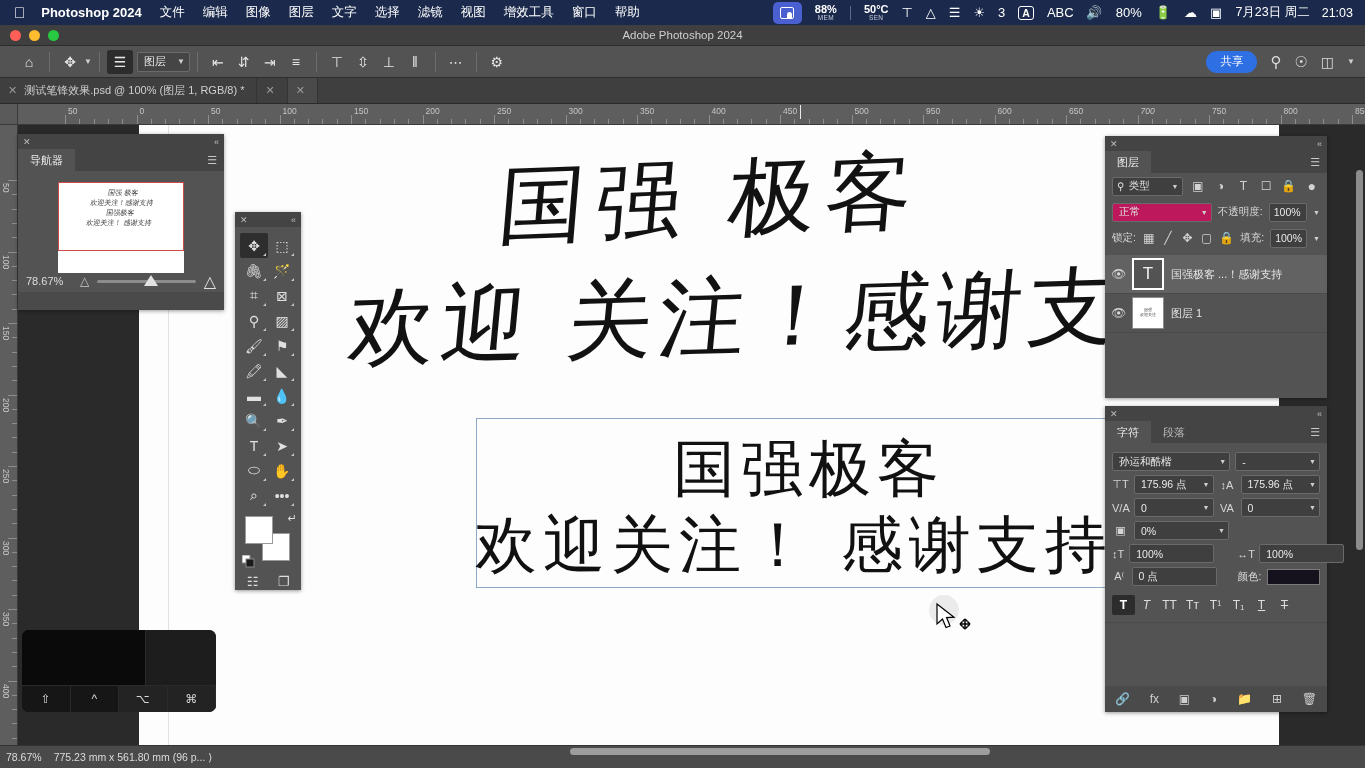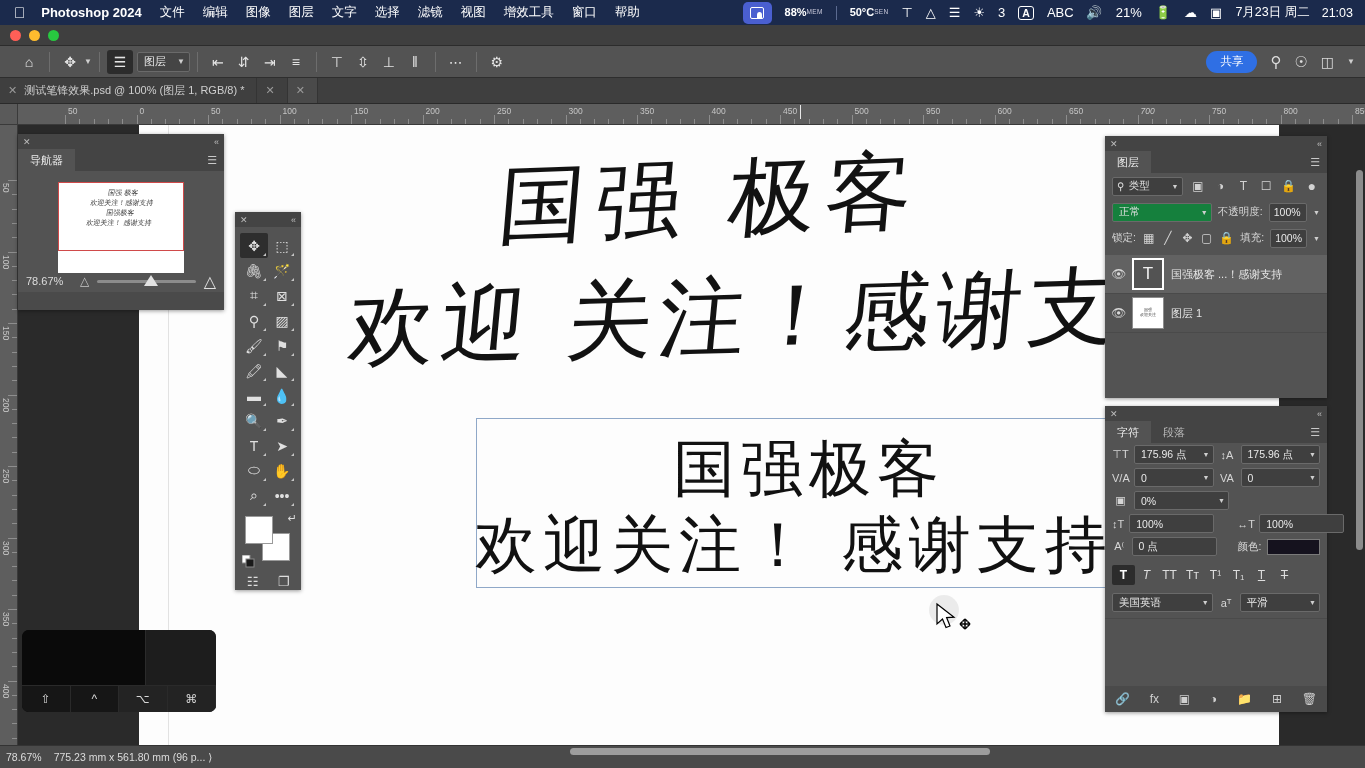--- a/index.html
+++ b/index.html
@@ -28,21 +28,21 @@
     display: flex; align-items: center; justify-content: center;
   }
   .statbox .sq {
     width: 14px; height: 12px; border: 1.4px solid #fff; border-radius: 2px;
     position: relative;
   }
   .statbox .sq:after {
     content:""; position:absolute; right:1px; bottom:0px; width:5px;height:6px;
     background:#fff; border-radius:50% 50% 0 0;
   }
-  .dualstat { display: flex; flex-direction: row; align-items: center; line-height: 1; }
+  .dualstat { display: flex; flex-direction: column; align-items: center; line-height: 1; }
   .dualstat .big { font-size: 11px; font-weight: bold; }
   .dualstat .sml { font-size: 6.5px; letter-spacing: .3px; color: #ccd; }
   .sep { width: 1px; height: 14px; background: #5b6a90; margin-right: 13px; }
   .ic { font-size: 13px; }
   .abcbox {
     border: 1.3px solid #fff; border-radius: 3px; padding: 0px 3px;
     font-size: 10.5px; font-weight: bold;
   }
   .clock { font-size: 12.5px; margin-right: 12px; }
 
@@ -236,21 +236,21 @@
   
   #layers { left: 1105px; top: 136px; width: 222px; height: 262px; }
   .lrow { display: flex; align-items: center; height: 26px; padding: 0 7px; gap: 6px; }
   .lfilter {
     background: #3f3f3f; border: 1px solid #6a6a6a; border-radius: 2px; height: 19px;
     width: 76px; display: flex; align-items: center; gap: 4px; padding: 0 4px;
     color: #dcdcdc; font-size: 10.5px;
   }
   .lfi { color: #d2d2d2; font-size: 12px; width: 18px; text-align: center; }
   .lselect {
-    background: #15803d; border: 1px solid #6a6a6a; border-radius: 2px; height: 19px;
+    background: #be185d; border: 1px solid #6a6a6a; border-radius: 2px; height: 19px;
     color: #e2e2e2; font-size: 10.5px; display: flex; align-items: center;
     justify-content: space-between; padding: 0 3px 0 6px;
   }
   .lbl { color: #d6d6d6; font-size: 10.5px; white-space: nowrap; }
   .numbox {
     background: #3f3f3f; border: 1px solid #6a6a6a; border-radius: 2px; height: 19px;
     color: #e8e8e8; font-size: 10.5px; display: flex; align-items: center; padding: 0 4px;
   }
   .layer-item {
     display: flex; align-items: center; height: 39px; padding: 0 6px; gap: 7px;
@@ -359,35 +359,36 @@
         <span class="sml">SEN</span>
       </div>
       <span class="ic">⊤</span>
       <span class="ic">△</span>
       <span class="ic">☰</span>
       <span class="ic">☀</span>
       <span class="ic">3</span>
       <span class="abcbox">A</span>
       <span class="ic">ABC</span>
       <span class="ic">🔊</span>
-      <span class="ic">21%</span>
+      <span class="ic">80%</span>
       <span class="ic">🔋</span>
       <span class="ic">☁</span>
       <span class="ic">▣</span>
       <span class="clock">7月23日 周二</span>
       <span class="clock">21:03</span>
     </div>
   </div>
 
   <div class="ps-title">
     <div class="traffic">
       <span class="dot r"></span>
       <span class="dot y"></span>
       <span class="dot g"></span>
     </div>
+    <div class="t">Adobe Photoshop 2024</div>
   </div>
 
   <div class="optbar">
     <div class="ob-btn" style="margin-left:16px">⌂</div>
     <div class="ob-sep"></div>
     <div class="ob-btn nocorner">✥</div>
     <span class="ob-caret">▼</span>
     <div class="ob-sep"></div>
     <div class="ob-btn active">☰</div>
     <div class="ob-select">
@@ -763,20 +764,30 @@
     <div class="panel-head">
       <span class="x">✕</span>
       <span class="cc">«</span>
     </div>
     <div class="panel-tabs">
       <div class="ptab active">字符</div>
       <div class="ptab">段落</div>
       <div class="pmenu">☰</div>
     </div>
 
+    <div class="ch-row" style="margin-top:7px">
+      <div class="ch-field" style="flex:1.45">
+        <span>孙运和酷楷</span>
+        <span class="caret">▼</span>
+      </div>
+      <div class="ch-field" style="flex:1">
+        <span>-</span>
+        <span class="caret">▼</span>
+      </div>
+    </div>
 
     <div class="ch-row">
       <span class="ch-ic">⊤T</span>
       <div class="ch-field">
         <span>175.96 点</span>
         <span class="caret">▼</span>
       </div>
       <span class="ch-ic">↕A</span>
       <div class="ch-field">
         <span>175.96 点</span>
@@ -824,31 +835,20 @@
       <span class="sbtn" style="font-style:italic">T</span>
       <span class="sbtn">TT</span>
       <span class="sbtn">Tᴛ</span>
       <span class="sbtn">T¹</span>
       <span class="sbtn">T₁</span>
       <span class="sbtn" style="text-decoration:underline">T</span>
       <span class="sbtn" style="text-decoration:line-through">T</span>
     </div>
 
 
-    <div class="ch-row" style="margin-top:3px">
-      <div class="ch-field" style="flex:1.1">
-        <span>美国英语</span>
-        <span class="caret">▼</span>
-      </div>
-      <span class="ch-ic">aᵀ</span>
-      <div class="ch-field" style="flex:0.85">
-        <span>平滑</span>
-        <span class="caret">▼</span>
-      </div>
-    </div>
 
     <div class="ch-divider"></div>
 
     <div class="ch-foot">
       <span>🔗</span>
       <span style="">fx</span>
       <span>▣</span>
       <span>◑</span>
       <span>📁</span>
       <span>⊞</span>

